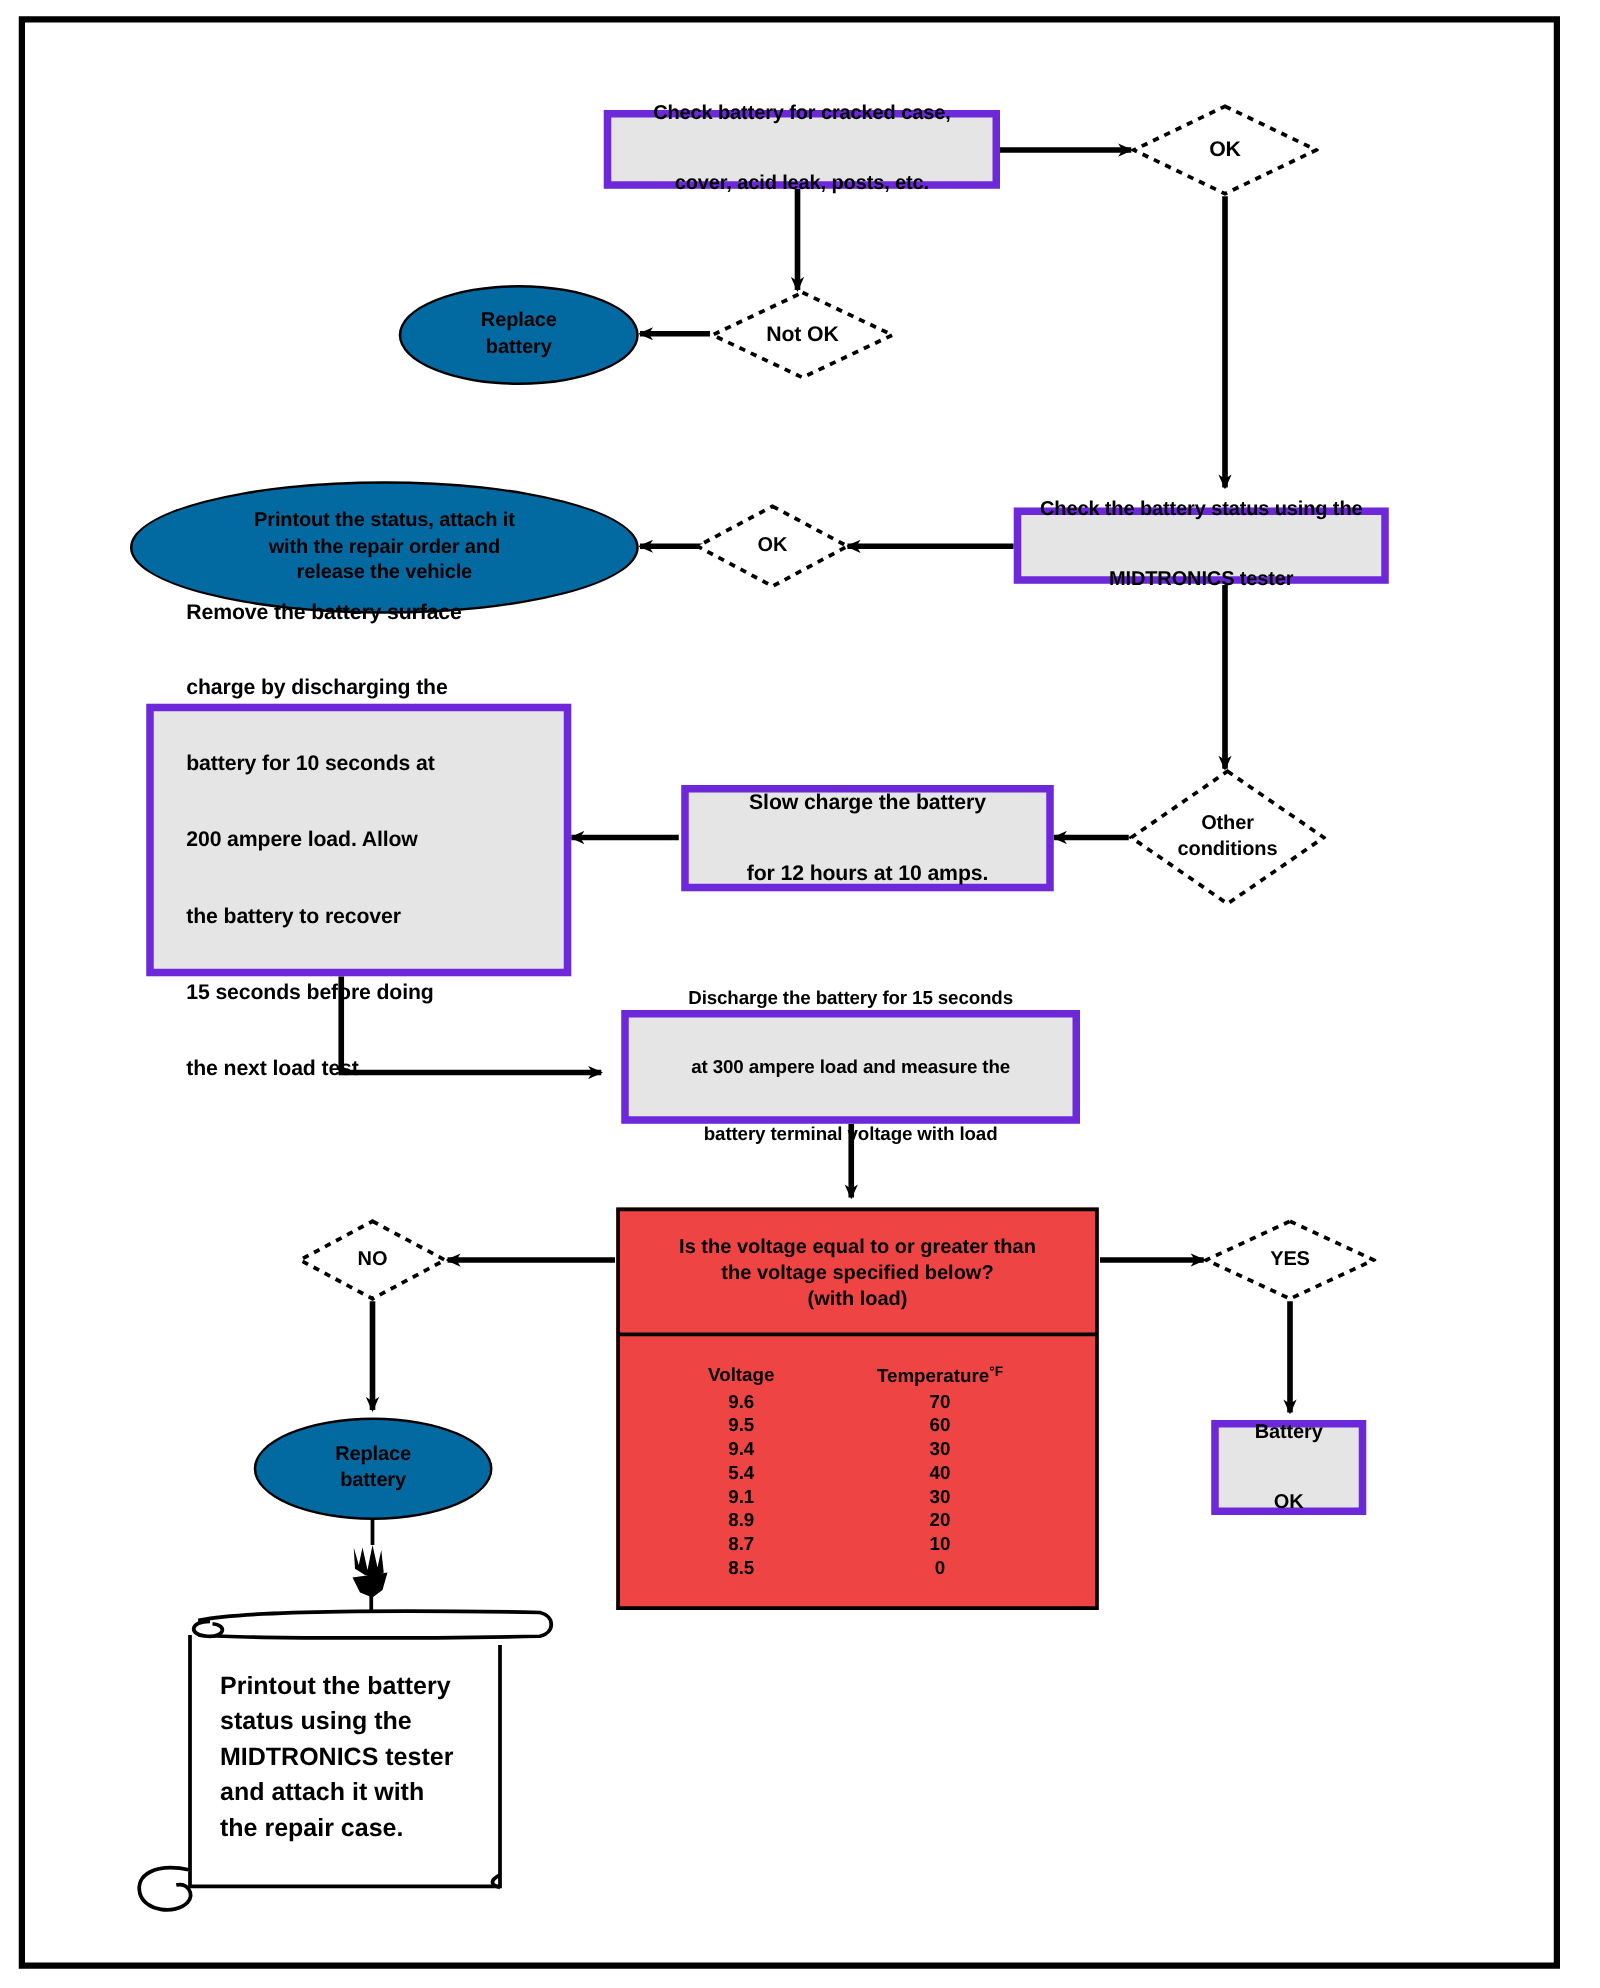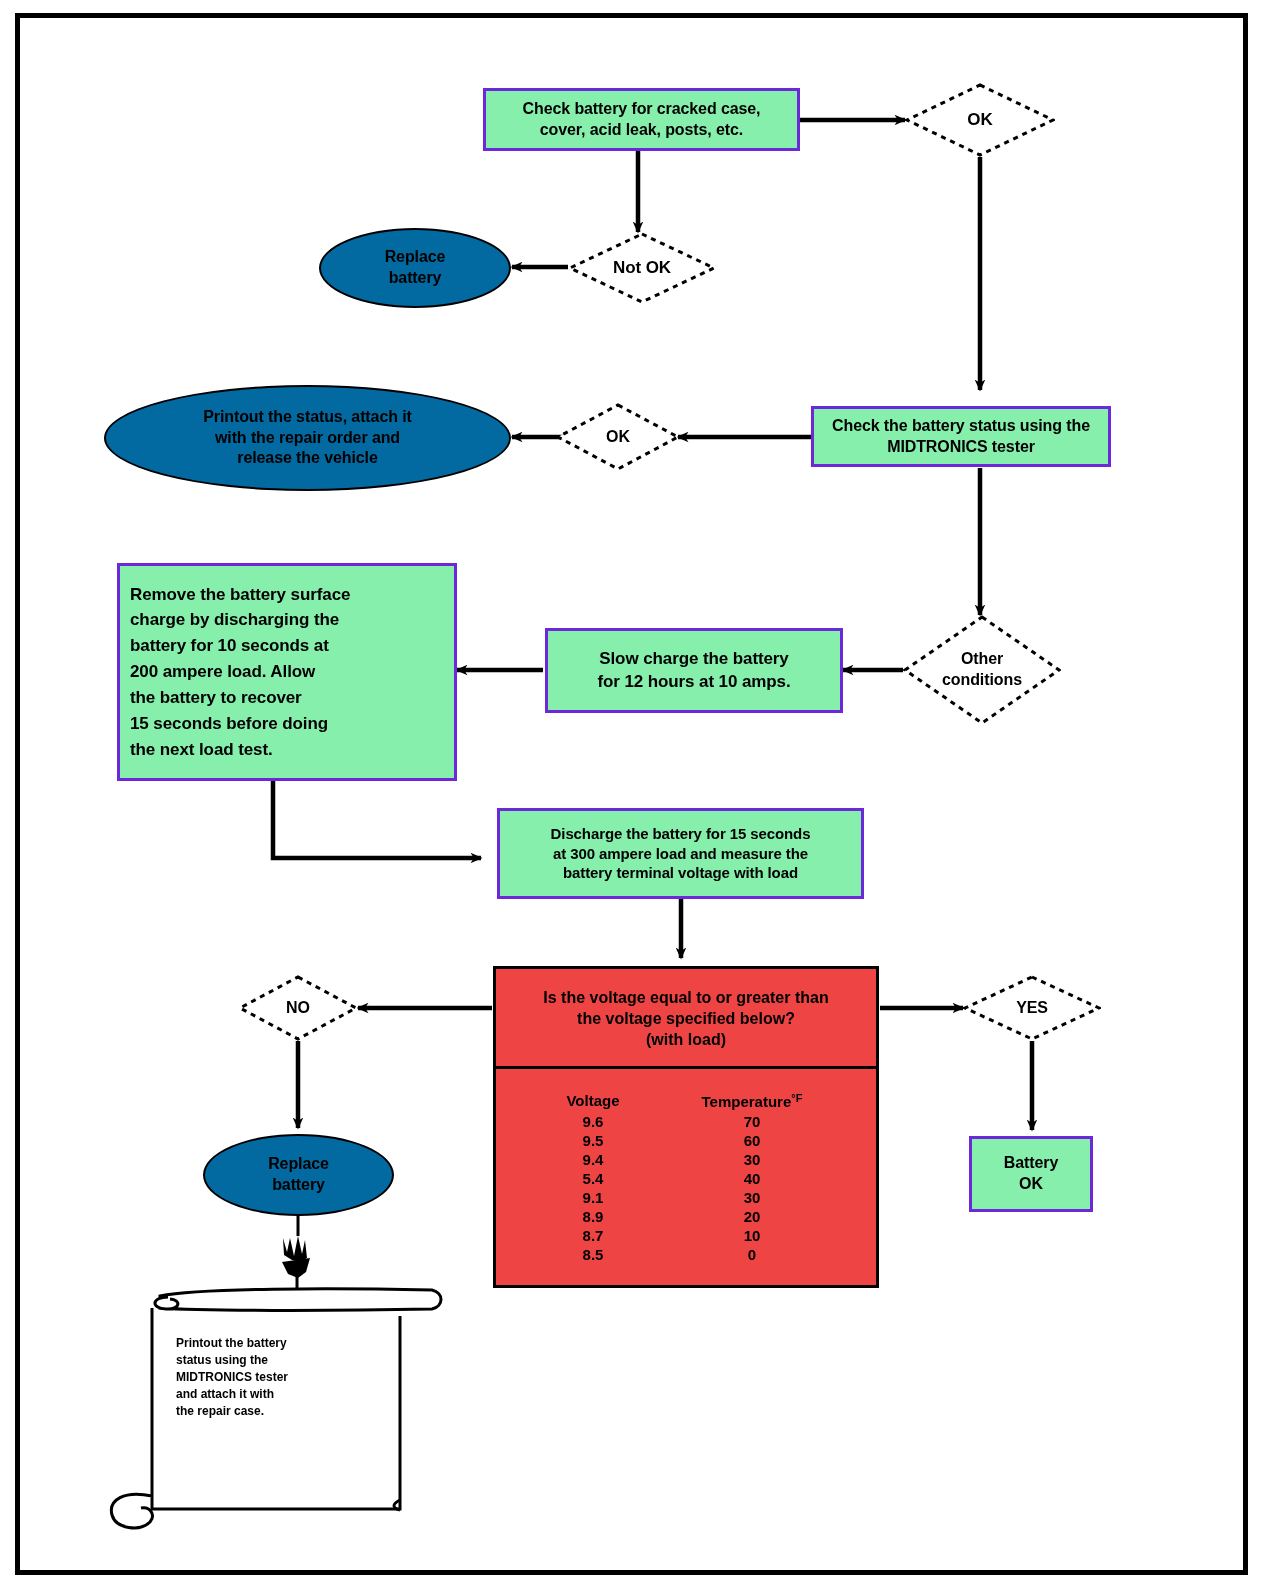--- a/index.html
+++ b/index.html
@@ -44,22 +44,23 @@
     flex-direction: column;
     align-items: center;
     justify-content: center;
     text-align: center;
     color: #000000;
     font-weight: bold;
     line-height: 1.30;
     letter-spacing: -0.1px;
   }
   .proc {
-    border: 3px solid #6d28d9;
-    background: #86efac;
+    border: 6px solid #6d28d9;
+    background: #e5e5e5;
+    gap: 35px;
   }
   .term {
     border: 2px solid #000000;
     border-radius: 50%;
     background: #0369a1;
   }
   .dec {
     background: transparent;
   }
   .dec .dshape {
@@ -138,21 +139,21 @@
     left: 110px;
     top: 1283px;
     width: 352px;
     height: 235px;
   }
   #scroll-node .scrolltext {
     position: absolute;
     left: 66px;
     top: 52px;
     width: 230px;
-    font-size: 12px;
+    font-size: 20px;
     font-weight: bold;
     line-height: 1.42;
     text-align: left;
     color: #000;
   }
 </style>
 </head>
 <body>
 
 <div id="page">
@@ -270,21 +271,21 @@
     <div>with the repair order and</div>
     <div>release the vehicle</div>
   </div>
 
   <div class="node proc t17" style="left:545px; top:628px; width:298px; height:85px;">
     <div>Slow charge the battery</div>
     <div>for 12 hours at 10 amps.</div>
   </div>
 
   <div class="node proc t17" style="left:117px; top:563px; width:340px; height:218px;
-              align-items:flex-start; padding-left:10px; line-height:1.52;">
+              align-items:flex-start; padding-left:26px; line-height:1.52;">
     <div style="text-align:left;">Remove the battery surface</div>
     <div style="text-align:left;">charge by discharging the</div>
     <div style="text-align:left;">battery for 10 seconds at</div>
     <div style="text-align:left;">200 ampere load. Allow</div>
     <div style="text-align:left;">the battery to recover</div>
     <div style="text-align:left;">15 seconds before doing</div>
     <div style="text-align:left;">the next load test.</div>
   </div>
 
   <div class="node proc t15" style="left:497px; top:808px; width:367px; height:91px;">

